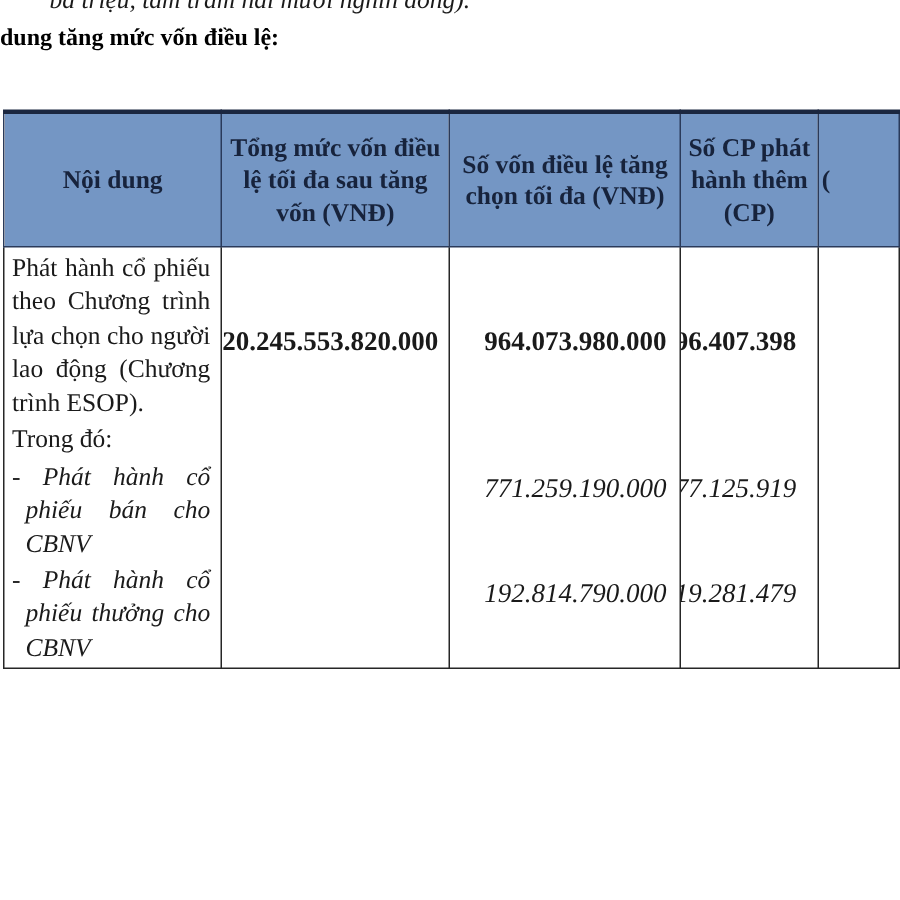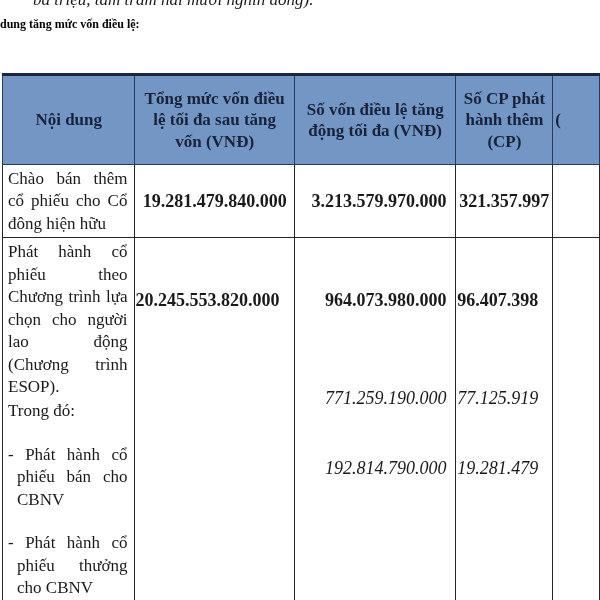--- a/index.html
+++ b/index.html
@@ -7,21 +7,21 @@
     width:600px;height:600px;position:relative;overflow:hidden;
     background:#ffffff;color:#1a1a1a;
     font-family:"Liberation Serif","DejaVu Serif",serif;
   }
   .top-clip{
     position:absolute;top:-10px;left:33px;
     font-style:italic;font-size:17px;white-space:nowrap;color:#1a1a1a;
   }
   .heading{
     position:absolute;top:17px;left:0;
-    font-weight:bold;font-size:12px;color:#000;white-space:nowrap;
+    font-weight:bold;font-size:16px;color:#000;white-space:nowrap;
   }
   table.cap{
     position:absolute;top:73px;left:2px;
     border-collapse:collapse;table-layout:fixed;
     font-size:17px;
   }
   table.cap{border-top:3px solid #1b2740;}
   .cap td,.cap th{
     border:1px solid #262626;
     padding:0;vertical-align:middle;overflow:hidden;
@@ -47,21 +47,21 @@
   .tall .num,.tall .num-i{position:absolute;white-space:nowrap;}
   .num-i{font-style:italic;font-size:18px;}
   .pos-main{top:52px;}
   .pos-sub1{top:150px;}
   .pos-sub2{top:220px;}
   .x-center{left:0;right:16px;text-align:center;}
   .x-right{right:9px;}
   .x-right-sm{right:14px;}
   .note{margin-top:2px;}
   .sub-item{
-    margin-top:21px;
+    font-style:italic;margin-top:2px;
     padding-left:9px;text-indent:-9px;
     text-align:justify;text-justify:inter-word;
   }
 </style>
 </head>
 <body>
 
 <div class="top-clip">ba triệu, tám trăm hai mươi nghìn đồng).</div>
 
 <div class="heading">dung tăng mức vốn điều lệ:</div>
@@ -72,33 +72,26 @@
       <col style="width:165px">
       <col style="width:168px">
       <col style="width:98px">
       <col style="width:60px">
   </colgroup>
 
   <tbody>
       <tr style="height:90px;">
     <th>Nội dung</th>
     <th>Tổng mức vốn điều lệ tối đa sau tăng vốn (VNĐ)</th>
-    <th>Số vốn điều lệ tăng động tối đa (VNĐ)</th>
+    <th>Số vốn điều lệ tăng chọn tối đa (VNĐ)</th>
     <th>Số CP phát hành thêm (CP)</th>
     <th class="sliver">(</th>
   </tr>
 
 
-  <tr style="height:70px;">
-    <td class="c-label">Chào bán thêm cổ phiếu cho Cổ đông hiện hữu</td>
-    <td class="num c-center">19.281.479.840.000</td>
-    <td class="num c-right">3.213.579.970.000</td>
-    <td class="num c-right-sm">321.357.997</td>
-    <td></td>
-  </tr>
 
   <tr style="height:274px;">
     <td class="c-label">
       <div>Phát hành cổ phiếu theo Chương trình lựa chọn cho người lao động (Chương trình ESOP).</div>
       <div class="note">Trong đó:</div>
       <div class="sub-item">- Phát hành cổ phiếu bán cho CBNV</div>
       <div class="sub-item">- Phát hành cổ phiếu thưởng cho CBNV</div>
     </td>
     <td class="tall">
       <span class="num pos-main x-center">20.245.553.820.000</span>

